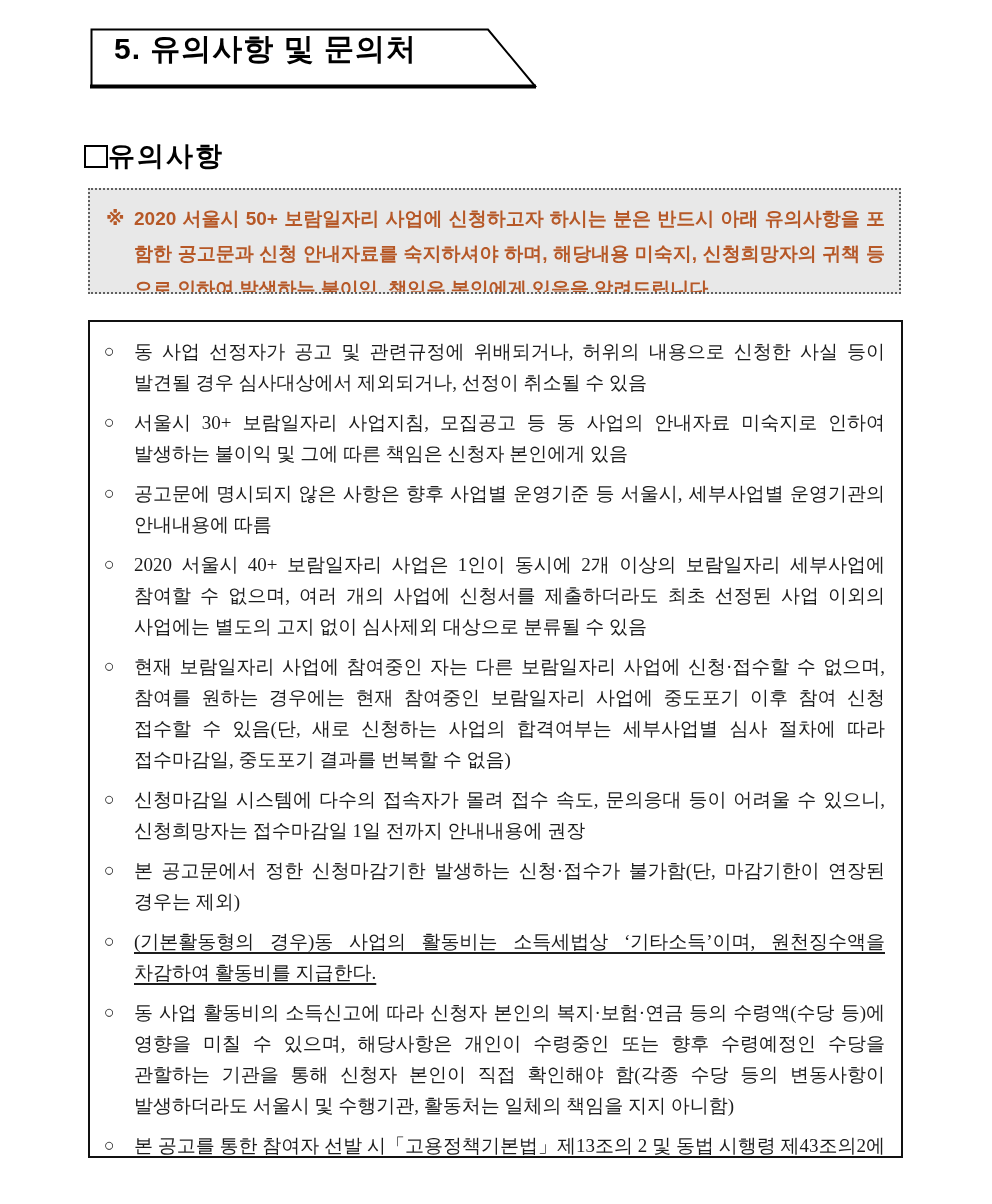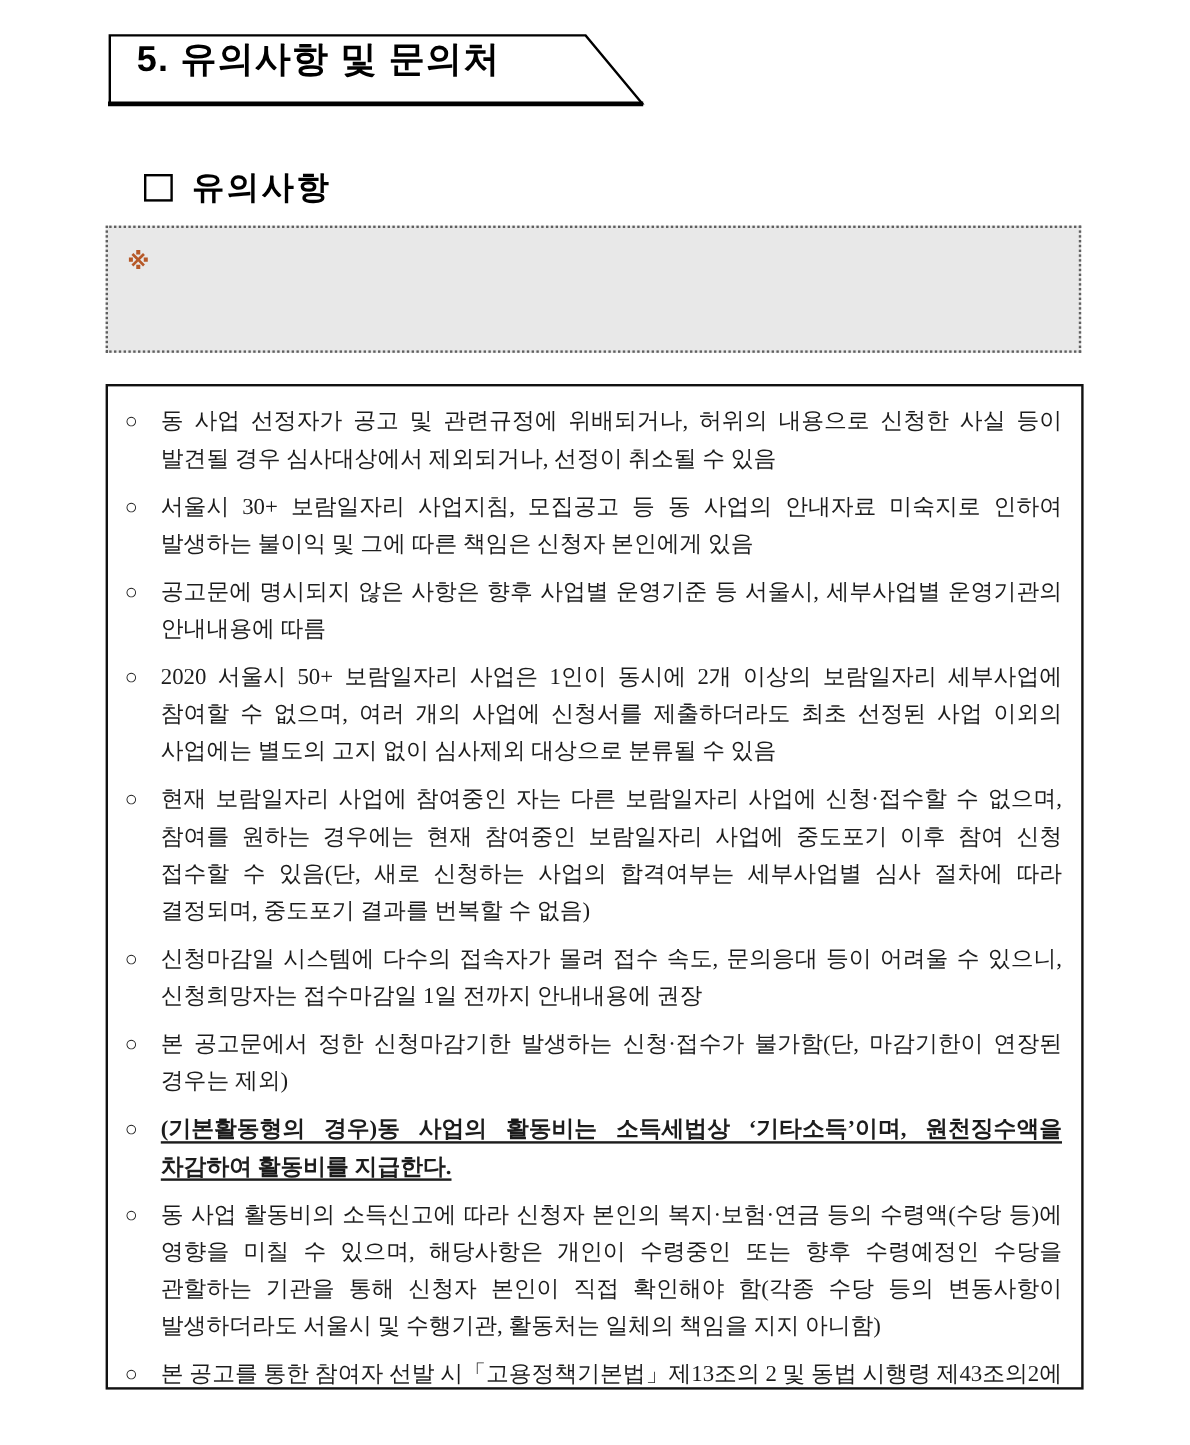--- a/index.html
+++ b/index.html
@@ -37,22 +37,20 @@
     white-space: nowrap;
   }
 
   
   .section-heading {
     position: absolute;
     left: 84px;
     top: 138px;
     display: flex;
     align-items: center;
-    gap: 16px;
-    margin-left: 36px;
   }
   .checkbox-square {
     width: 24px;
     height: 23px;
     border: 2px solid #000000;
     background: #ffffff;
     display: inline-block;
   }
   .section-heading-text {
     font-family: "Liberation Sans", "DejaVu Sans", sans-serif;
@@ -119,21 +117,21 @@
   }
   .note-text {
     flex: 1;
     font-size: 19px;
     line-height: 31px;
     text-align: justify;
     color: #1c1c1c;
     word-break: keep-all;
   }
   .note-item.item-em .note-text {
-    font-weight: bold;
+    font-weight: normal;
     text-decoration: underline;
     text-decoration-thickness: 2px;
     text-underline-offset: 4px;
   }
 </style>
 </head>
 <body>
 
 <div class="title-banner">
   <svg width="448" height="62" viewBox="0 0 448 62">
@@ -143,42 +141,43 @@
   <div class="title-text">5. 유의사항 및 문의처</div>
 </div>
 
 <div class="section-heading">
   <span class="checkbox-square"></span>
   <span class="section-heading-text">유의사항</span>
 </div>
 
 <div class="notice-box">
   <span class="notice-marker">※</span>
+  <div class="notice-text">2020 서울시 50+ 보람일자리 사업에 신청하고자 하시는 분은 반드시 아래 유의사항을 포함한 공고문과 신청 안내자료를 숙지하셔야 하며, 해당내용 미숙지, 신청희망자의 귀책 등으로 인하여 발생하는 불이익, 책임은 본인에게 있음을 알려드립니다.</div>
 </div>
 
 <div class="notes-box">
   <div class="note-item">
     <span class="note-bullet">○</span>
     <div class="note-text">동 사업 선정자가 공고 및 관련규정에 위배되거나, 허위의 내용으로 신청한 사실 등이 발견될 경우 심사대상에서 제외되거나, 선정이 취소될 수 있음</div>
   </div>
   <div class="note-item">
     <span class="note-bullet">○</span>
     <div class="note-text">서울시 30+ 보람일자리 사업지침, 모집공고 등 동 사업의 안내자료 미숙지로 인하여 발생하는 불이익 및 그에 따른 책임은 신청자 본인에게 있음</div>
   </div>
   <div class="note-item">
     <span class="note-bullet">○</span>
     <div class="note-text">공고문에 명시되지 않은 사항은 향후 사업별 운영기준 등 서울시, 세부사업별 운영기관의 안내내용에 따름</div>
   </div>
   <div class="note-item">
     <span class="note-bullet">○</span>
-    <div class="note-text">2020 서울시 50+ 보람일자리 사업은 1인이 동시에 2개 이상의 보람일자리 세부사업에 참여할 수 없으며, 여러 개의 사업에 신청서를 제출하더라도 최초 선정된 사업 이외의 사업에는 별도의 고지 없이 심사제외 대상으로 분류될 수 있음</div>
+    <div class="note-text">2020 서울시 40+ 보람일자리 사업은 1인이 동시에 2개 이상의 보람일자리 세부사업에 참여할 수 없으며, 여러 개의 사업에 신청서를 제출하더라도 최초 선정된 사업 이외의 사업에는 별도의 고지 없이 심사제외 대상으로 분류될 수 있음</div>
   </div>
   <div class="note-item">
     <span class="note-bullet">○</span>
-    <div class="note-text">현재 보람일자리 사업에 참여중인 자는 다른 보람일자리 사업에 신청·접수할 수 없으며, 참여를 원하는 경우에는 현재 참여중인 보람일자리 사업에 중도포기 이후 참여 신청 접수할 수 있음(단, 새로 신청하는 사업의 합격여부는 세부사업별 심사 절차에 따라 결정되며, 중도포기 결과를 번복할 수 없음)</div>
+    <div class="note-text">현재 보람일자리 사업에 참여중인 자는 다른 보람일자리 사업에 신청·접수할 수 없으며, 참여를 원하는 경우에는 현재 참여중인 보람일자리 사업에 중도포기 이후 참여 신청 접수할 수 있음(단, 새로 신청하는 사업의 합격여부는 세부사업별 심사 절차에 따라 접수마감일, 중도포기 결과를 번복할 수 없음)</div>
   </div>
   <div class="note-item">
     <span class="note-bullet">○</span>
     <div class="note-text">신청마감일 시스템에 다수의 접속자가 몰려 접수 속도, 문의응대 등이 어려울 수 있으니, 신청희망자는 접수마감일 1일 전까지 안내내용에 권장</div>
   </div>
   <div class="note-item">
     <span class="note-bullet">○</span>
     <div class="note-text">본 공고문에서 정한 신청마감기한 발생하는 신청·접수가 불가함(단, 마감기한이 연장된 경우는 제외)</div>
   </div>
   <div class="note-item item-em">

